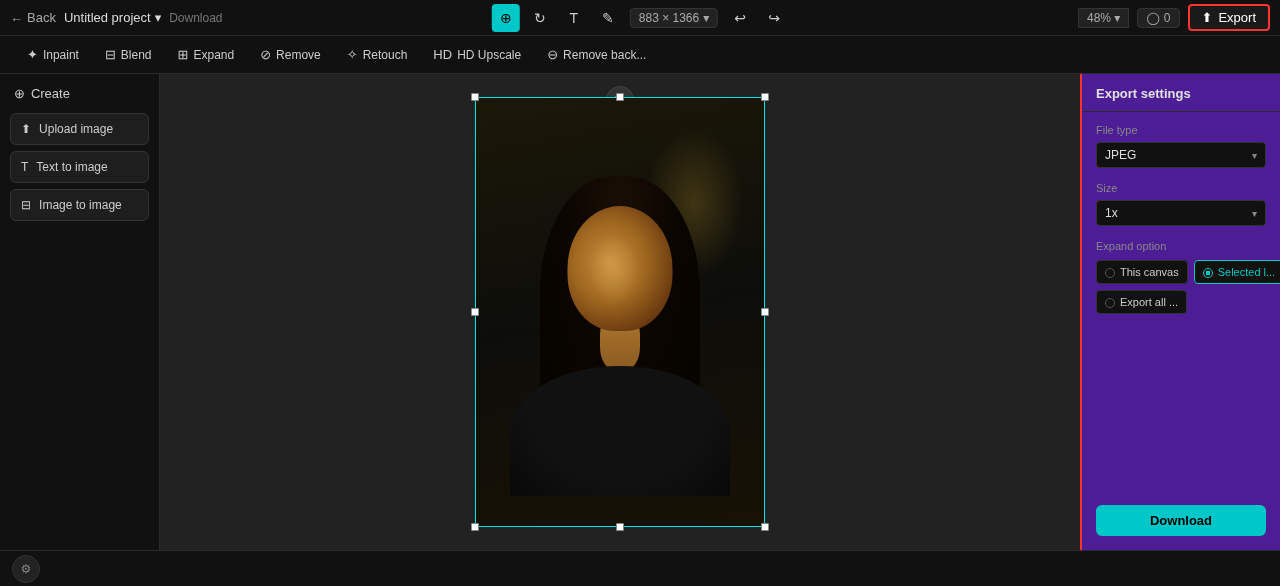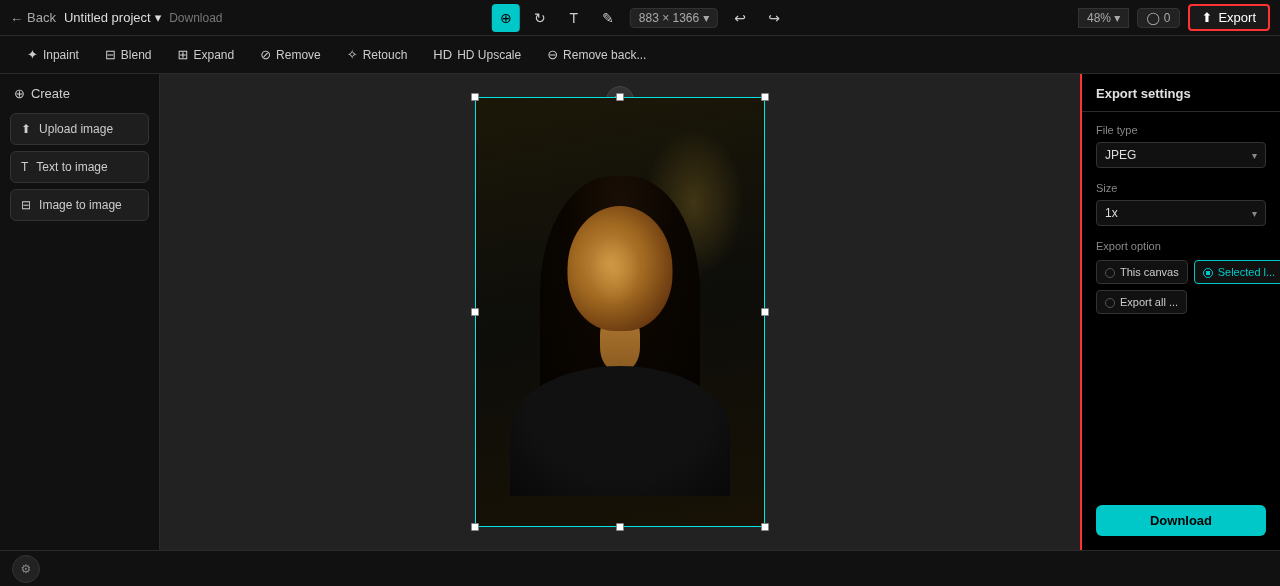--- a/index.html
+++ b/index.html
@@ -255,21 +255,21 @@
     .handle.tr { top: -4px; right: -4px; }
     .handle.ml { top: 50%; left: -4px; transform: translateY(-50%); }
     .handle.mr { top: 50%; right: -4px; transform: translateY(-50%); }
     .handle.bl { bottom: -4px; left: -4px; }
     .handle.bc { bottom: -4px; left: 50%; transform: translateX(-50%); }
     .handle.br { bottom: -4px; right: -4px; }
 
     
     .export-panel {
       width: 200px;
-      background: #000000;
+      background: #4c1d95;
       border-left: 2px solid #ff3333;
       padding: 0;
       flex-shrink: 0;
       display: flex;
       flex-direction: column;
     }
     .export-panel-header {
       padding: 12px 14px 10px;
       font-size: 13px;
       font-weight: 600;
@@ -530,21 +530,21 @@
 
       <div>
         <div class="export-field-label">Size</div>
         <div class="select-dropdown">
           <span>1x</span>
           <span class="chevron">▾</span>
         </div>
       </div>
 
       <div>
-        <div class="export-options-label">Export option</div>
+        <div class="export-options-label">Expand option</div>
         <div class="export-option-row">
           <div class="option-btn">
             <span class="option-radio"></span>
             <span>This canvas</span>
           </div>
           <div class="option-btn selected">
             <span class="option-radio checked"></span>
             <span>Selected l...</span>
           </div>
         </div>

